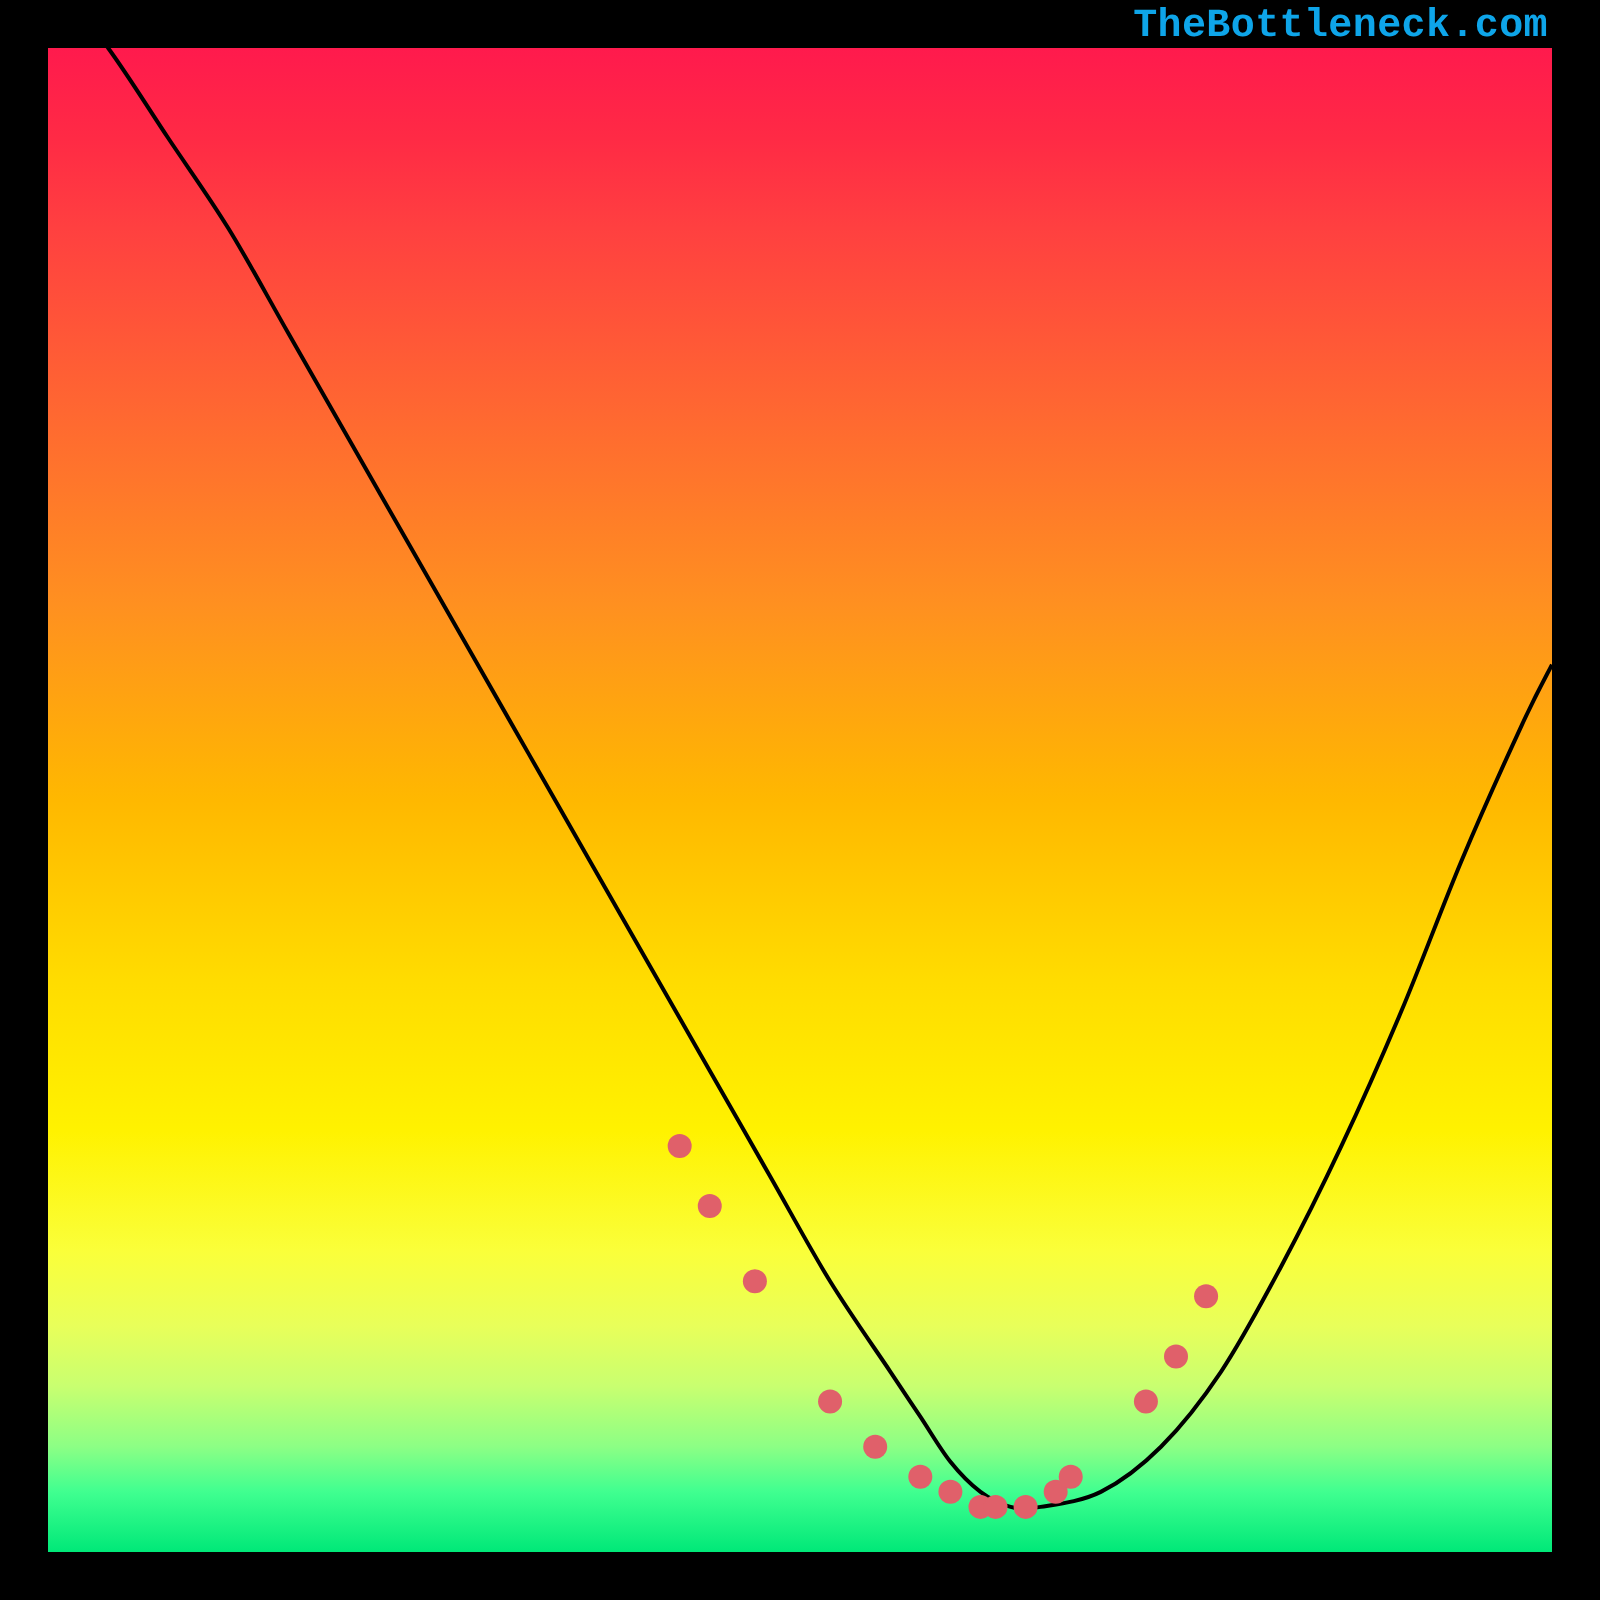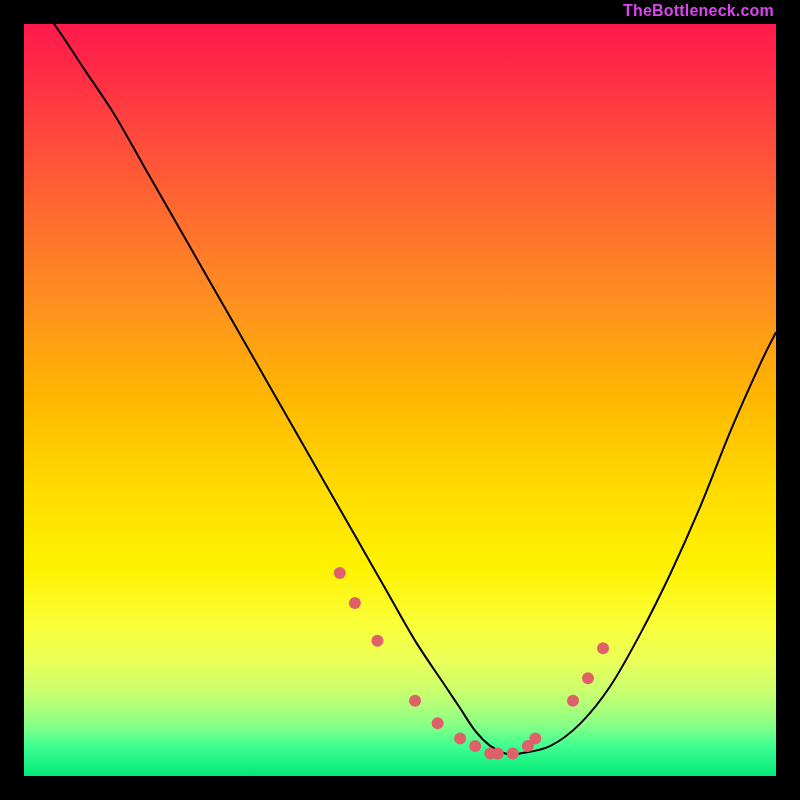--- a/index.html
+++ b/index.html
@@ -53,24 +53,24 @@
     position: absolute;
     left: 0;
     top: 0;
     width: 752px;
     height: 752px;
   }
   .attribution {
     position: absolute;
     top: 2px;
     right: 26px;
-    font-family: Liberation Sans, sans-serif;
-    font-size: 16px;
+    font-family: Liberation Mono, monospace;
+    font-size: 20px;
     font-weight: 600;
-    color: #d946ef;
+    color: #0ea5e9;
     letter-spacing: 0.2px;
   }
 </style>
 </head>
 <body>
 
 <div class="frame">
   <div class="plot-area">
     <div class="gradient"></div>
     <svg class="curve" viewBox="0 0 752 752" preserveAspectRatio="none">

